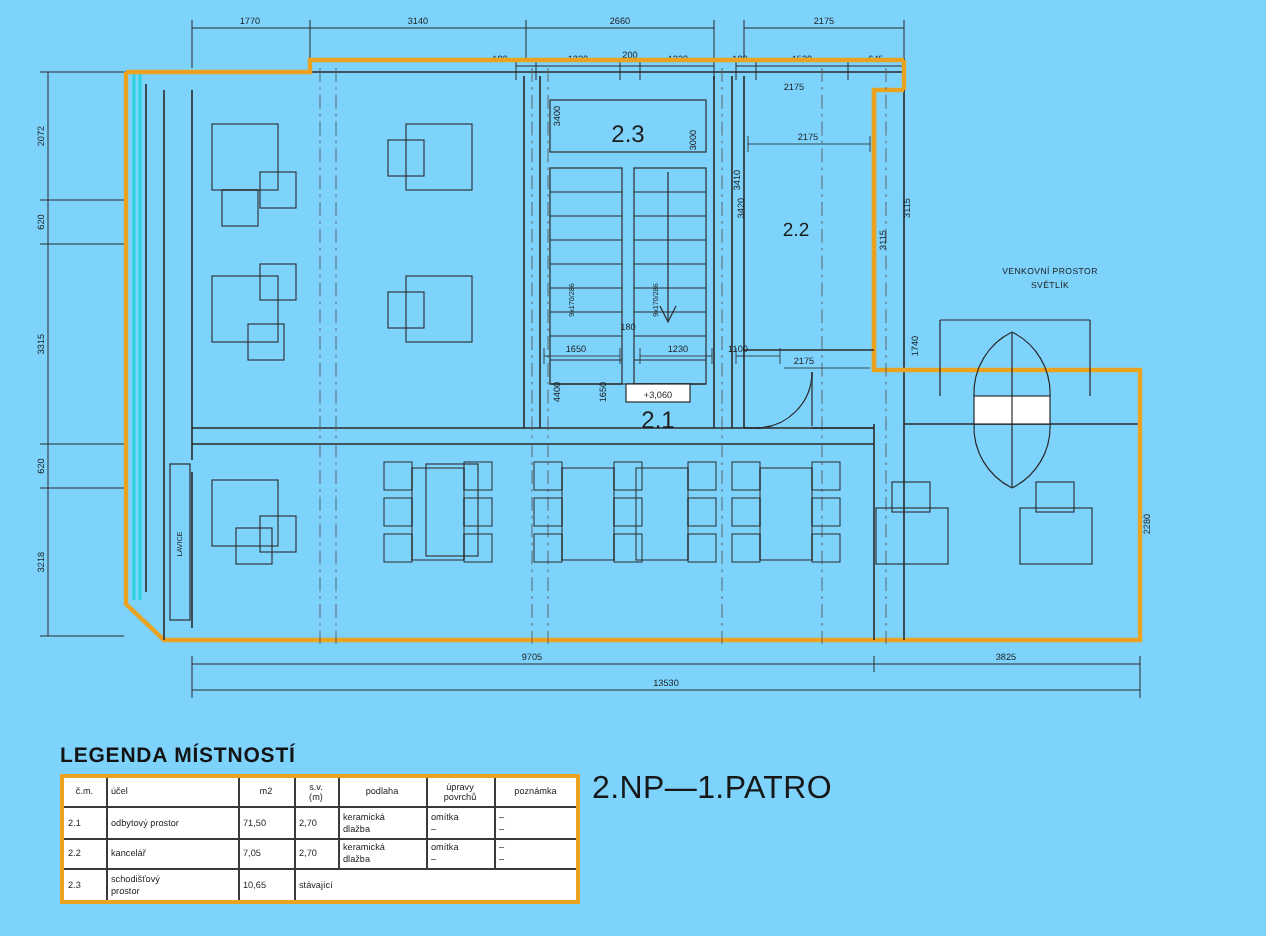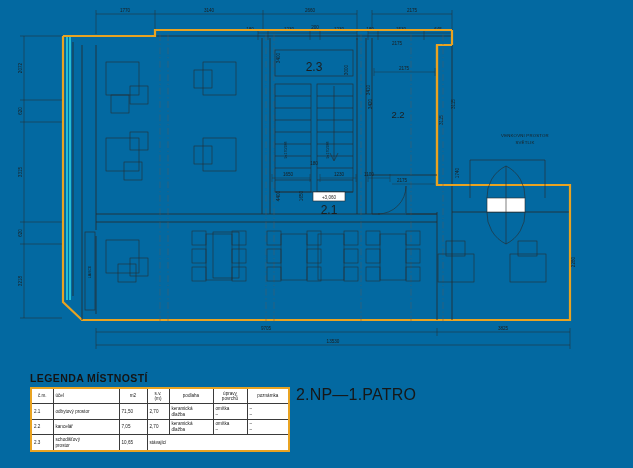--- a/index.html
+++ b/index.html
@@ -11,21 +11,21 @@
     width: 633px;
     height: 468px;
     position: relative;
     font-family: "Liberation Sans", sans-serif;
     overflow: hidden;
     color: #111;
   }
   #sheet {
     position: absolute;
     inset: 0;
-    background: #0369a1;
+    background: #7dd3fc;
   }
   svg.plan {
     position: absolute;
     left: 0;
     top: 0;
     width: 633px;
     height: 360px;
   }
   
   .legend-wrap {

